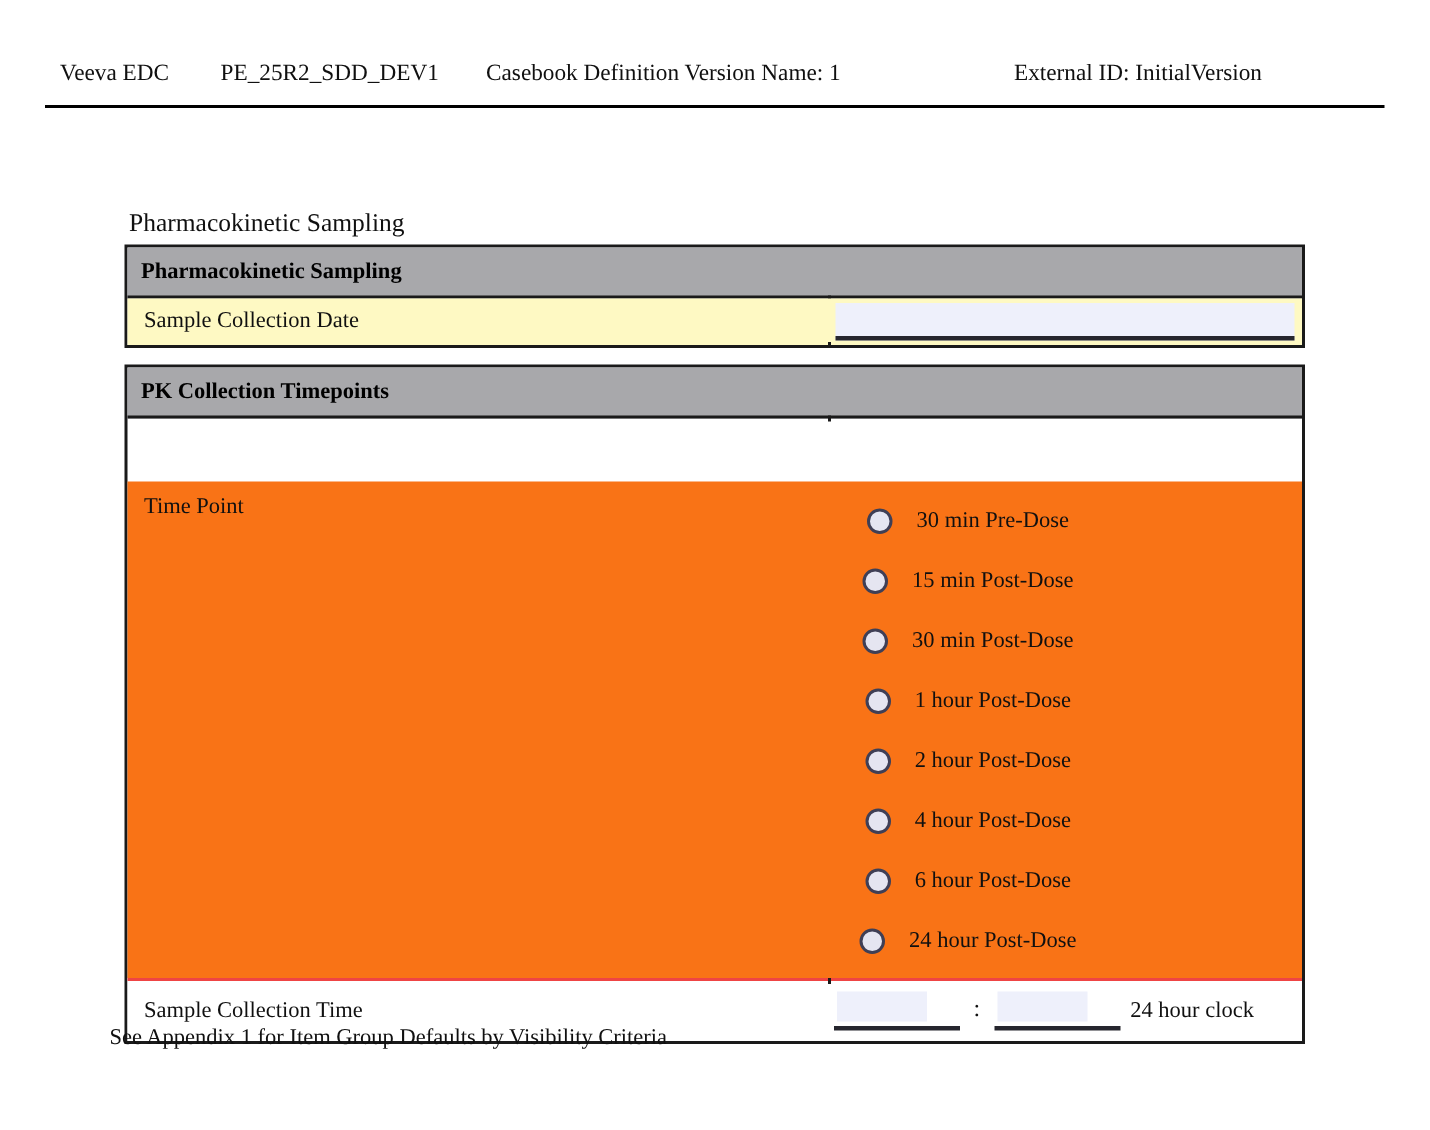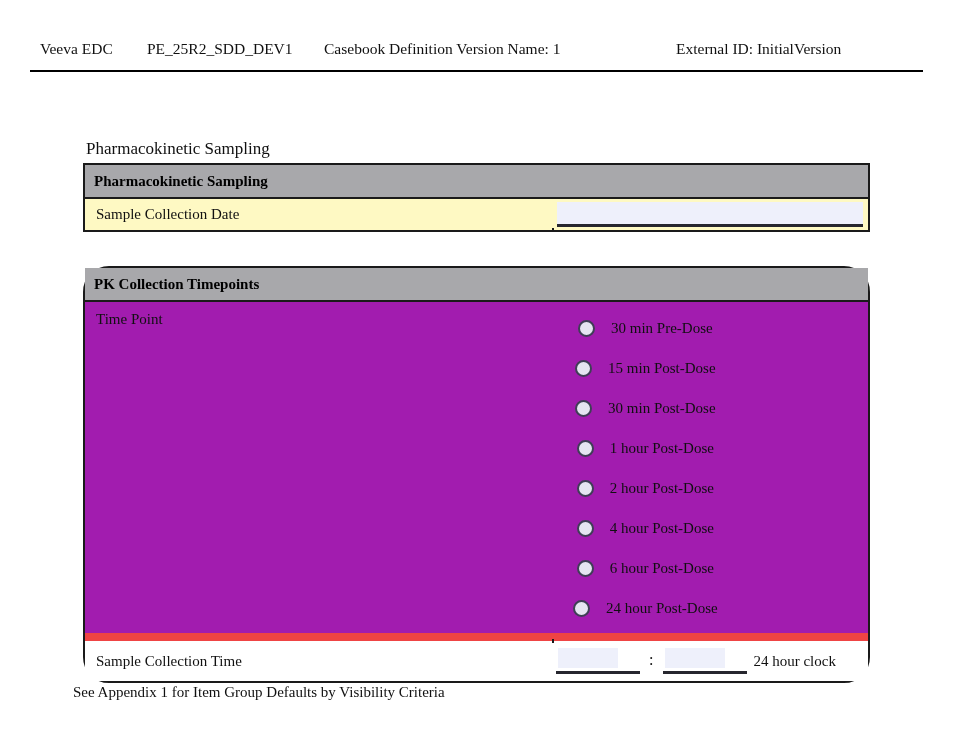--- a/index.html
+++ b/index.html
@@ -54,39 +54,40 @@
     font-size:15px;
   }
   .date-input{
     position:absolute;left:472px;top:3px;
     width:306px;height:22px;
     background:#eef0fb;
     border-bottom:3px solid #26262e;
     font-size:14px;
   }
   
-  .table-pkt{top:266px;border-radius:26px;}
+  .table-pkt{top:243px;}
   .row-timepoints{
-    position:relative;height:331px;background:#a21caf;
+    position:relative;height:331px;background:#f97316;
     font-size:15px;
+    margin-top:42px;
   }
   .timepoint-label{position:absolute;left:11px;top:9px;}
   .radio-list{position:absolute;left:488px;top:6px;}
   .radio-option{
     height:40px;display:flex;align-items:center;justify-content:center;
   }
   .radio-circle{
     width:13px;height:13px;border-radius:50%;
     border:2px solid #3f3f56;background:#e5e5f1;
     flex:0 0 auto;
   }
   .radio-text{margin-left:16px;font-size:15px;white-space:nowrap;}
   .row-time{
     position:relative;height:40px;background:#fff;
-    border-top:8px solid #ef4444;
+    border-top:2px solid #ef4444;
     display:flex;align-items:center;padding-left:11px;
     font-size:15px;
   }
   .time-fields{
     position:absolute;left:471px;top:7px;
     display:flex;align-items:flex-start;
   }
   .time-field{
     position:relative;width:84px;height:23px;
     border-bottom:3px solid #26262e;

